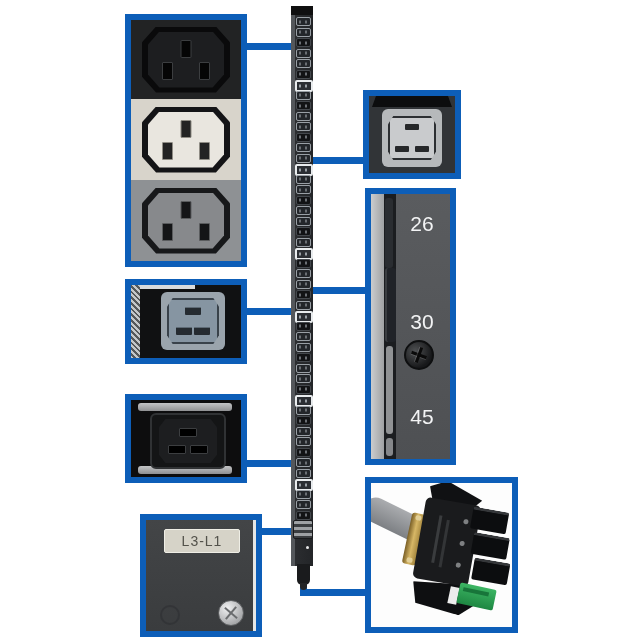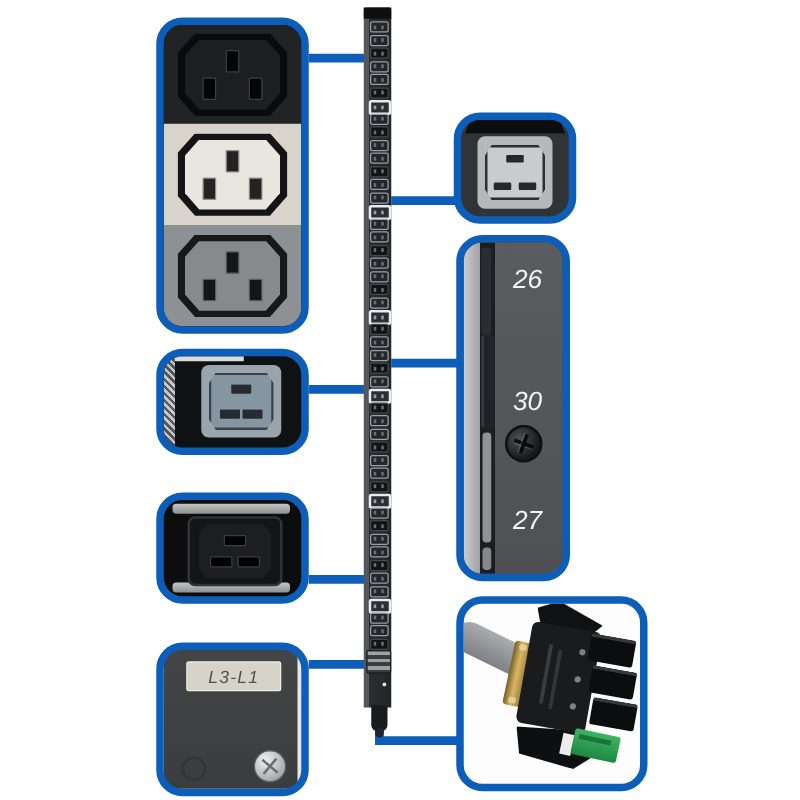--- a/index.html
+++ b/index.html
@@ -31,25 +31,25 @@
   .t-bright::before{background:#9aa0a6;box-shadow:6px 0 0 #9aa0a6;}
   .strip-module{position:absolute;left:2px;top:514px;width:18px;height:17px;border-radius:2px;
     background:repeating-linear-gradient(180deg,#9ea1a4 0 3px,#3a3d40 3px 6px);border:1px solid #1a1b1d;}
   .strip-screw{position:absolute;left:15px;top:540px;width:3px;height:3px;border-radius:50%;background:#e8e9ea;}
   .strip-tail{position:absolute;left:297px;top:564px;width:13px;height:21px;z-index:2;
     background:#1a1b1d;border-radius:0 0 5px 5px;}
   .strip-tail::after{content:'';position:absolute;left:3px;top:19px;width:7px;height:7px;
     background:#232426;border-radius:0 0 4px 4px;}
 
   
-  .callout{position:absolute;border:6px solid #0d5eb8;border-radius:21px;overflow:hidden;z-index:3;font-style:italic;}
+  .callout{position:absolute;border:6px solid #0d5eb8;border-radius:0;overflow:hidden;z-index:3;}
   .b1{left:125px;top:14px;width:110px;height:241px;background:#141414;}
   .b2{left:125px;top:279px;width:110px;height:73px;background:#101112;}
   .b3{left:125px;top:394px;width:110px;height:77px;background:#0d0d0e;}
-  .b4{left:125px;top:514px;width:110px;height:111px;background:linear-gradient(180deg,#434547,#3a3c3e);}
+  .b4{left:140px;top:514px;width:110px;height:111px;background:linear-gradient(180deg,#434547,#3a3c3e);}
   .b5{left:363px;top:90px;width:86px;height:77px;background:#313437;}
   .b6{left:365px;top:188px;width:79px;height:265px;background:#505255;}
   .b7{left:365px;top:477px;width:141px;height:144px;background:#fdfdfd;}
 
   
   .outlet-module{position:relative;width:100%;display:flex;align-items:center;justify-content:center;}
   .om-black{height:79px;background:#222324;}
   .om-white{height:81px;background:#d8d4cb;}
   .om-gray{height:81px;background:#8e9194;}
   .recess{display:flex;align-items:center;justify-content:center;
@@ -315,21 +315,21 @@
   <div class="callout b6">
     <div class="b6-side"></div>
     <div class="b6-channel"></div>
     <div class="b6-trim"></div>
     <div class="b6-breaker"></div>
     <div class="b6-rubber1"></div>
     <div class="b6-rubber2"></div>
     <div class="b6-face"></div>
     <div class="outlet-number n-0">26</div>
     <div class="outlet-number n-1">30</div>
-    <div class="outlet-number n-2">27</div>
+    <div class="outlet-number n-2">45</div>
     <div class="b6-screw"></div>
   </div>
 
   <div class="callout b7">
     <div class="plug-part p-cable"></div>
     <div class="plug-part p-wing-top"></div>
     <div class="plug-part p-wing-bottom"></div>
     <div class="plug-part p-brass"></div>
     <div class="plug-part p-body"></div>
     <div class="plug-part p-screws">

